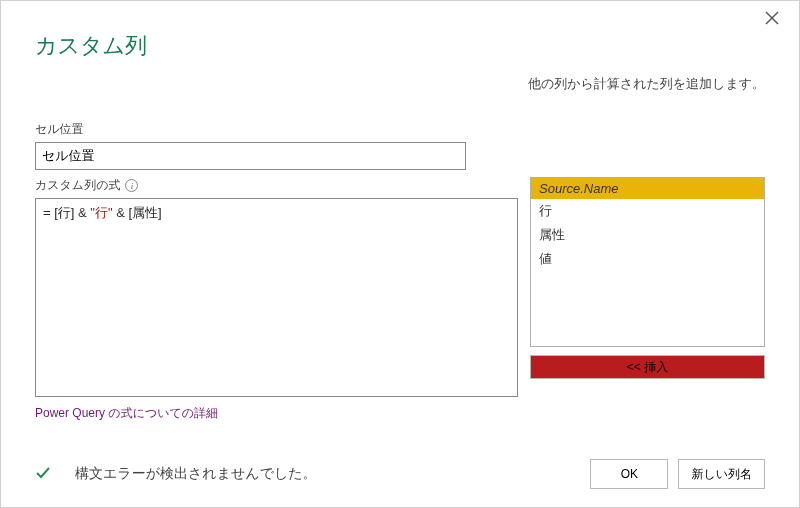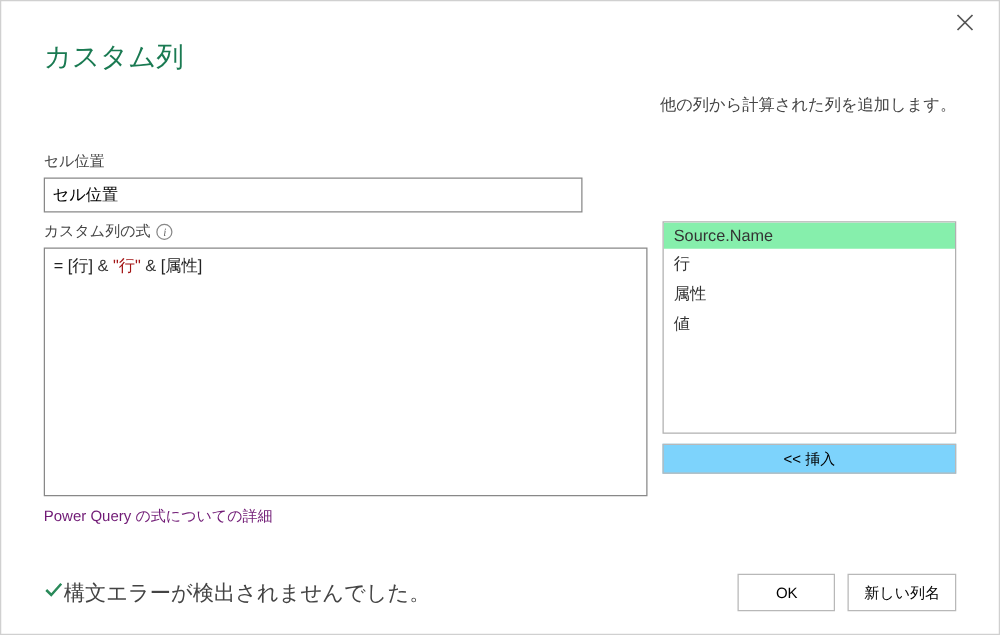--- a/index.html
+++ b/index.html
@@ -94,27 +94,28 @@
       overflow-y: auto;
       background: #fff;
       margin-bottom: 8px;
     }
     .columns-list .item {
       padding: 3px 8px;
       font-size: 13px;
       cursor: pointer;
     }
     .columns-list .item.selected {
-      background: #86efac;
+      background: #eab308;
+      font-style: italic;
     }
     .insert-btn {
       width: 100%;
       height: 24px;
       border: 1px solid #b8b8b8;
-      background: #7dd3fc;
+      background: #b91c1c;
       font-size: 12px;
       cursor: pointer;
       font-family: inherit;
     }
     .link {
       color: #701a75;
       font-size: 12px;
       margin-top: 8px;
       cursor: pointer;
       display: inline-block;
@@ -124,22 +125,22 @@
       bottom: 18px;
       left: 34px;
       right: 34px;
       display: flex;
       align-items: center;
       justify-content: space-between;
     }
     .status {
       display: flex;
       align-items: center;
-      gap: 0;
-      font-size: 17px;
+      gap: 24px;
+      font-size: 14px;
       color: #444;
     }
     .check-icon { color: #2a8a5a; }
     .buttons { display: flex; gap: 10px; }
     .btn {
       min-width: 78px;
       height: 30px;
       border: 1px solid #b8b8b8;
       background: #fff;
       font-size: 12px;

